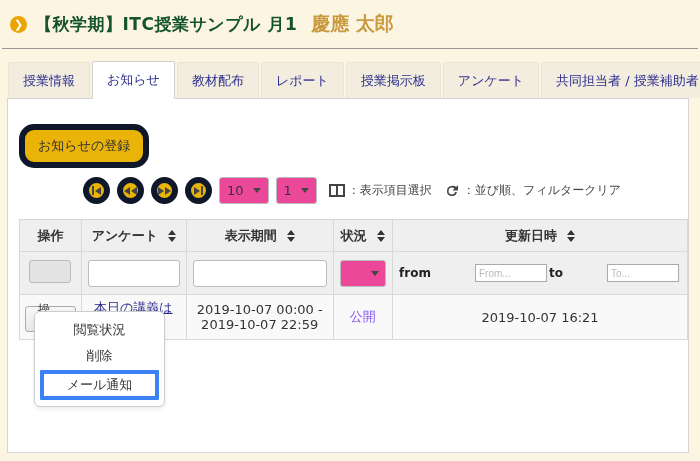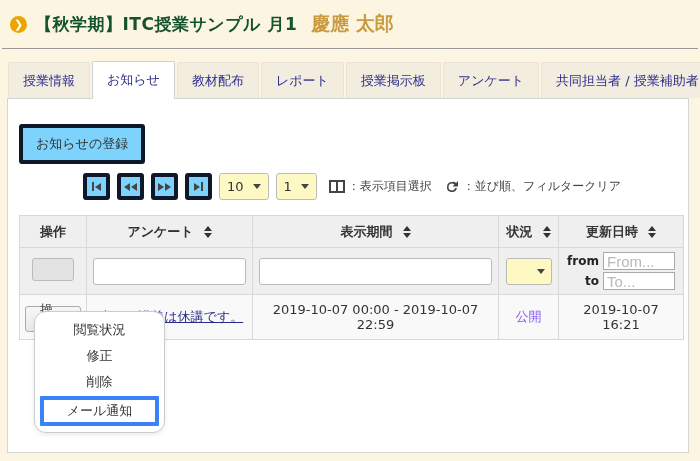--- a/index.html
+++ b/index.html
@@ -36,72 +36,72 @@
   }
 
   
   .panel {
     position:relative; z-index:1;
     background:#fff; border:1px solid #D5D5D5;
     margin:0 11px 0 7px; height:355px;
   }
   .btn {
     display:inline-flex; align-items:center; justify-content:center;
-    background:#7dd3fc; border:4px solid #0f172a; border-radius:3px;
+    background:#eab308; border:6px solid #0f172a; border-radius:15px;
     color:#333; font-size:13px; cursor:pointer;
   }
   .register-btn { margin:25px 0 0 11px; padding:7px 13px; }
 
   
   .pagebar { display:flex; align-items:center; margin:9px 0 0 75px; gap:7px; }
   .pg-btn { width:27px; height:27px; gap:1px; }
   .tri-l { width:0;height:0;border-top:4px solid transparent;border-bottom:4px solid transparent;border-right:6px solid #444; }
   .tri-r { width:0;height:0;border-top:4px solid transparent;border-bottom:4px solid transparent;border-left:6px solid #444; }
   .vbar { width:2px; height:9px; background:#444; }
   .pg-info { margin:0 4px; color:#333; }
   .mini-select {
     display:inline-flex; align-items:center; justify-content:space-between;
-    border:1px solid #BBB; border-radius:3px; background:#fef9c3;
+    border:1px solid #BBB; border-radius:3px; background:#ec4899;
     height:27px; padding:0 7px; gap:9px; cursor:pointer;
   }
   .caret-down { width:0;height:0;border-left:4px solid transparent;border-right:4px solid transparent;border-top:5px solid #444; }
   .legend { display:flex; align-items:center; gap:3px; margin-left:5px; color:#444; font-size:12px; }
   .cols-icon { width:16px; height:13px; border:2px solid #444; position:relative; background:#fff; }
   .cols-icon::after { content:""; position:absolute; left:50%; top:0; bottom:0; width:2px; margin-left:-1px; background:#444; }
 
   
   table { border-collapse:collapse; margin:15px 0 0 11px; table-layout:fixed; }
   th, td { border:1px solid #D8D8D8; text-align:center; vertical-align:middle; font-size:13px; }
   thead th { background:#EFEFEF; font-weight:bold; color:#333; height:32px; padding:0 4px; }
   .th-inner { display:flex; align-items:center; justify-content:center; gap:10px; }
   .sort-ico { display:inline-flex; flex-direction:column; gap:2px; cursor:pointer; }
   .sort-ico .up { width:0;height:0;border-left:4px solid transparent;border-right:4px solid transparent;border-bottom:5px solid #333; }
   .sort-ico .dn { width:0;height:0;border-left:4px solid transparent;border-right:4px solid transparent;border-top:5px solid #333; }
   .filter-row td { background:#EFEFEF; height:43px; padding:4px 6px; }
   .f-input { width:100%; height:27px; border:1px solid #BBB; border-radius:3px; padding:0 6px; font-size:12px; background:#fff; }
   .f-input::placeholder { color:#aaa; }
   .f-disabled { width:42px; height:23px; background:#E3E3E3; border:1px solid #BBB; border-radius:3px; }
   .f-select { width:46px; height:27px; margin:0 auto; padding:0 6px; justify-content:flex-end; }
-  .fromto { display:flex; flex-direction:column; gap:2px; align-items:flex-end; padding-right:2px; }
+  .fromto { display:flex; flex-direction:row; gap:2px; align-items:flex-end; padding-right:2px; }
   .fromto-line { display:flex; align-items:center; gap:4px; }
   .fromto-line label { font-weight:bold; font-size:12px; color:#222; }
-  .ft-input { width:72px; height:17px; border:1px solid #AAA; font-size:15px; padding:8px 3px; }
+  .ft-input { width:72px; height:17px; border:1px solid #AAA; font-size:10px; padding:8px 3px;margin-left:40px; }
   .ft-input::placeholder { color:#B9B9B9; }
   .data-row td { background:#F9F9F9; height:45px; padding:0 5px; }
   .action-btn {
     background:linear-gradient(#F7F7F7,#E9E9E9); border:1px solid #ABABAB; border-radius:3px;
     height:26px; padding:0 9px; gap:5px; color:#333;
   }
   .notice-link { color:#2B2B8C; text-decoration:underline; cursor:pointer; }
   .status-open { color:#8b5cf6; font-weight:normal;text-align:center; }
 
   
   .drop-menu {
     position:absolute; left:26px; top:212px; width:131px;
-    background:#fff; border:1px solid #CCC; border-radius:12px;
+    background:#fff; border:1px solid #CCC; border-radius:6px;
     box-shadow:0 2px 4px rgba(0,0,0,.08); padding:5px 0 6px 0; z-index:5;
   }
   .menu-item { text-align:center; padding:4px 0; font-size:13px; color:#333; cursor:pointer; }
   .menu-item.highlighted {
     border:4px solid #3b82f6; margin:1px 5px 0 5px; padding:2px 0; border-radius:1px;
   }
 </style>
 </head>
 <body>
 
@@ -260,18 +260,17 @@
           <span class="status-open">公開</span>
         </td>
         <td>2019-10-07 16:21</td>
       </tr>
     </tbody>
   </table>
 
   
   <div class="drop-menu">
     <div class="menu-item">閲覧状況</div>
-    <div class="menu-item">修正</div>
     <div class="menu-item">削除</div>
     <div class="menu-item highlighted">メール通知</div>
   </div>
 
 </div>
 
 </body></html>

